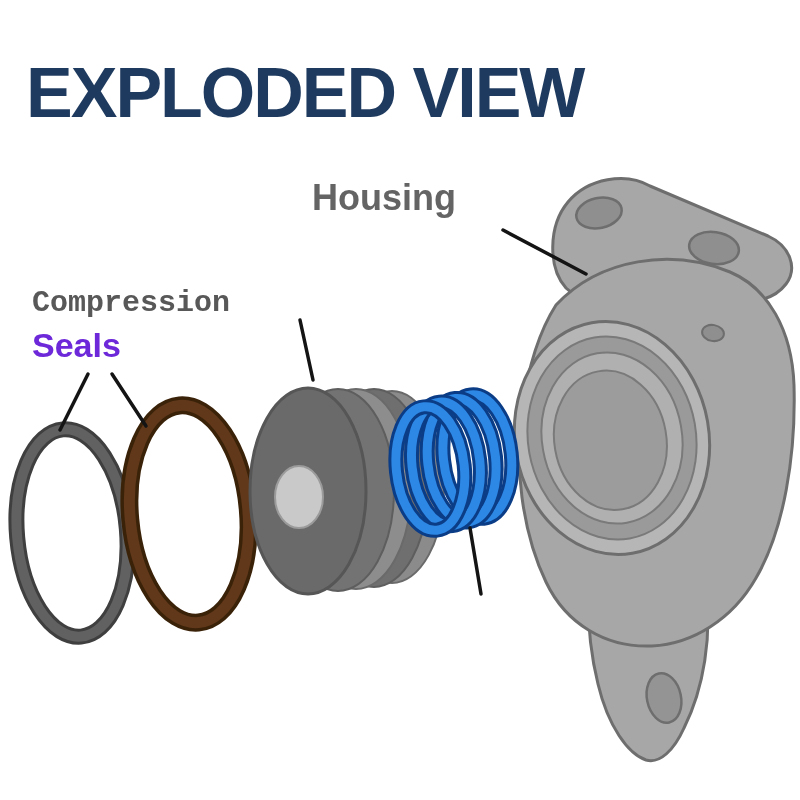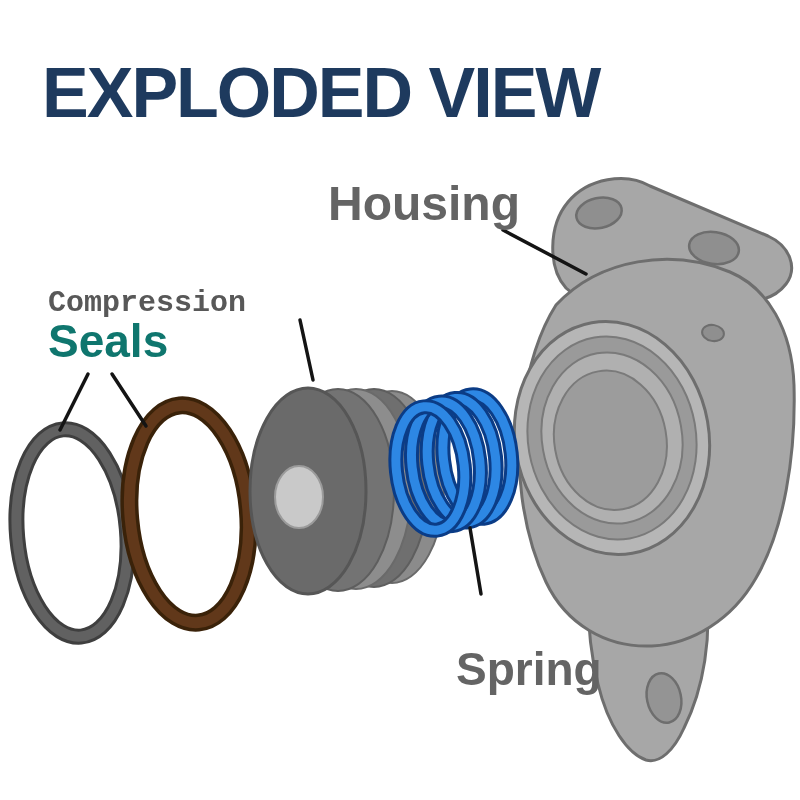--- a/index.html
+++ b/index.html
@@ -4,31 +4,31 @@
 <style>
   html,body{margin:0;padding:0;background:#ffffff;}
   .stage{
     position:relative;
     width:800px;height:800px;
     background:#ffffff;
     overflow:hidden;
     font-family:"Liberation Sans", sans-serif;
   }
   .stage svg{position:absolute;left:0;top:0;}
-  .txt{position:absolute;font-weight:700;line-height:1;white-space:nowrap;margin-left:16px;}
+  .txt{position:absolute;font-weight:700;line-height:1;white-space:nowrap;}
   .title{
     left:26px;top:58px;
     font-size:70px;font-weight:800;
     letter-spacing:-2px;
     color:#1e3a5e;
   }
   .lbl{color:#646464;}
-  .housing-label{left:312px;top:180px;font-size:48px;}
+  .housing-label{left:312px;top:180px;font-size:36px;}
   .comp-label-1{left:32px;top:288px;font-size:30px;color:#585858;font-family:Liberation Mono, monospace;}
-  .comp-label-2{left:32px;top:318px;font-size:46px;color:#0f766e;}
+  .comp-label-2{left:32px;top:328px;font-size:34px;color:#6d28d9;}
   .piston-label{left:254px;top:272px;font-size:46px;}
   .return-label-1{left:440px;top:596px;font-size:46px;}
   .return-label-2{left:440px;top:646px;font-size:46px;}
 </style>
 </head>
 <body>
 
 <div class="stage">
 
   <svg width="800" height="800" viewBox="0 0 800 800">
@@ -113,14 +113,13 @@
   </svg>
 
   <div class="txt title">EXPLODED VIEW</div>
 
   <div class="txt lbl housing-label">Housing</div>
 
   <div class="txt comp-label-1">Compression</div>
   <div class="txt comp-label-2">Seals</div>
 
 
-  <div class="txt lbl return-label-2">Spring</div>
 </div>
 
 </body></html>

